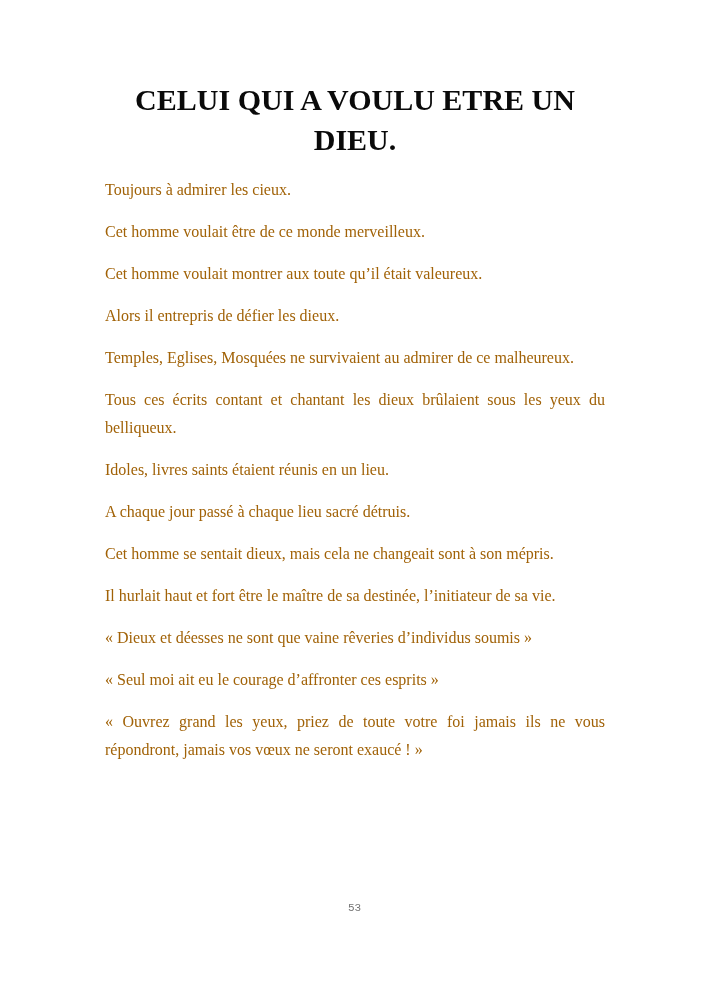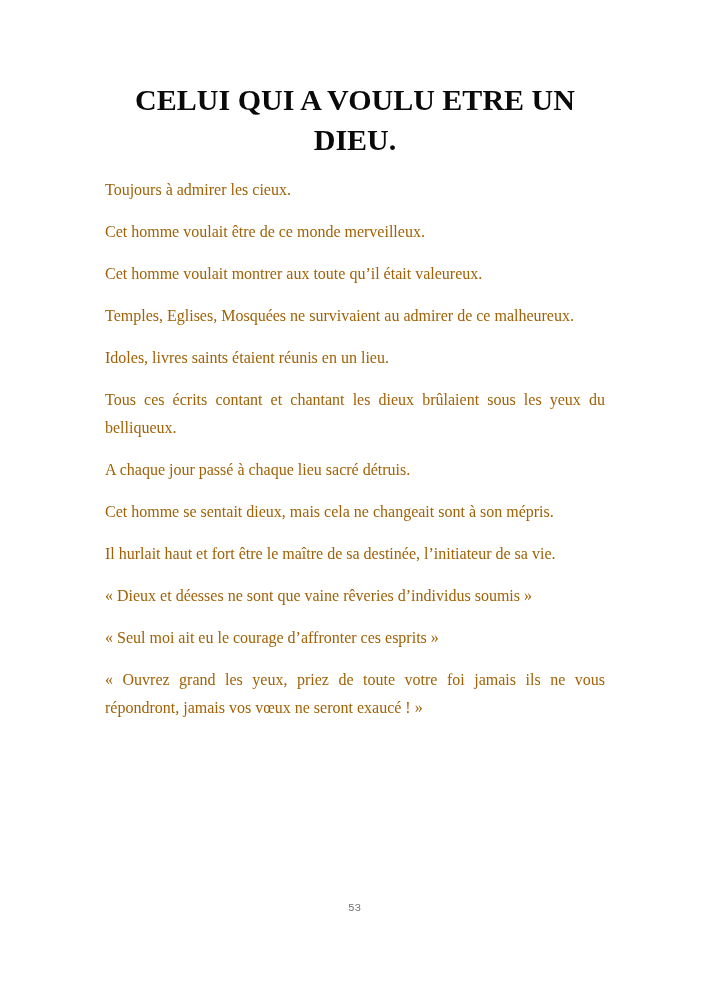--- a/index.html
+++ b/index.html
@@ -47,23 +47,24 @@
 </style>
 </head>
 <body>
 
 <div class="page">
   <div class="content">
     <h1 class="title">CELUI QUI A VOULU ETRE UN DIEU.</h1>
     <p class="para">Toujours à admirer les cieux.</p>
     <p class="para">Cet homme voulait être de ce monde merveilleux.</p>
     <p class="para">Cet homme voulait montrer aux toute qu’il était valeureux.</p>
+    <p class="para">Alors il entrepris de défier les dieux.</p>
     <p class="para">Temples, Eglises, Mosquées ne survivaient au admirer de ce malheureux.</p>
+    <p class="para">Tous ces écrits contant et chantant les dieux brûlaient sous les yeux du belliqueux.</p>
     <p class="para">Idoles, livres saints étaient réunis en un lieu.</p>
-    <p class="para">Tous ces écrits contant et chantant les dieux brûlaient sous les yeux du belliqueux.</p>
     <p class="para">A chaque jour passé à chaque lieu sacré détruis.</p>
     <p class="para">Cet homme se sentait dieux, mais cela ne changeait sont à son mépris.</p>
     <p class="para">Il hurlait haut et fort être le maître de sa destinée, l’initiateur de sa vie.</p>
     <p class="para">« Dieux et déesses ne sont que vaine rêveries d’individus soumis »</p>
     <p class="para">« Seul moi ait eu le courage d’affronter ces esprits »</p>
     <p class="para">« Ouvrez grand les yeux, priez de toute votre foi jamais ils ne vous répondront, jamais vos vœux ne seront exaucé ! »</p>
   </div>
   <div class="page-number">53</div>
 </div>
 

